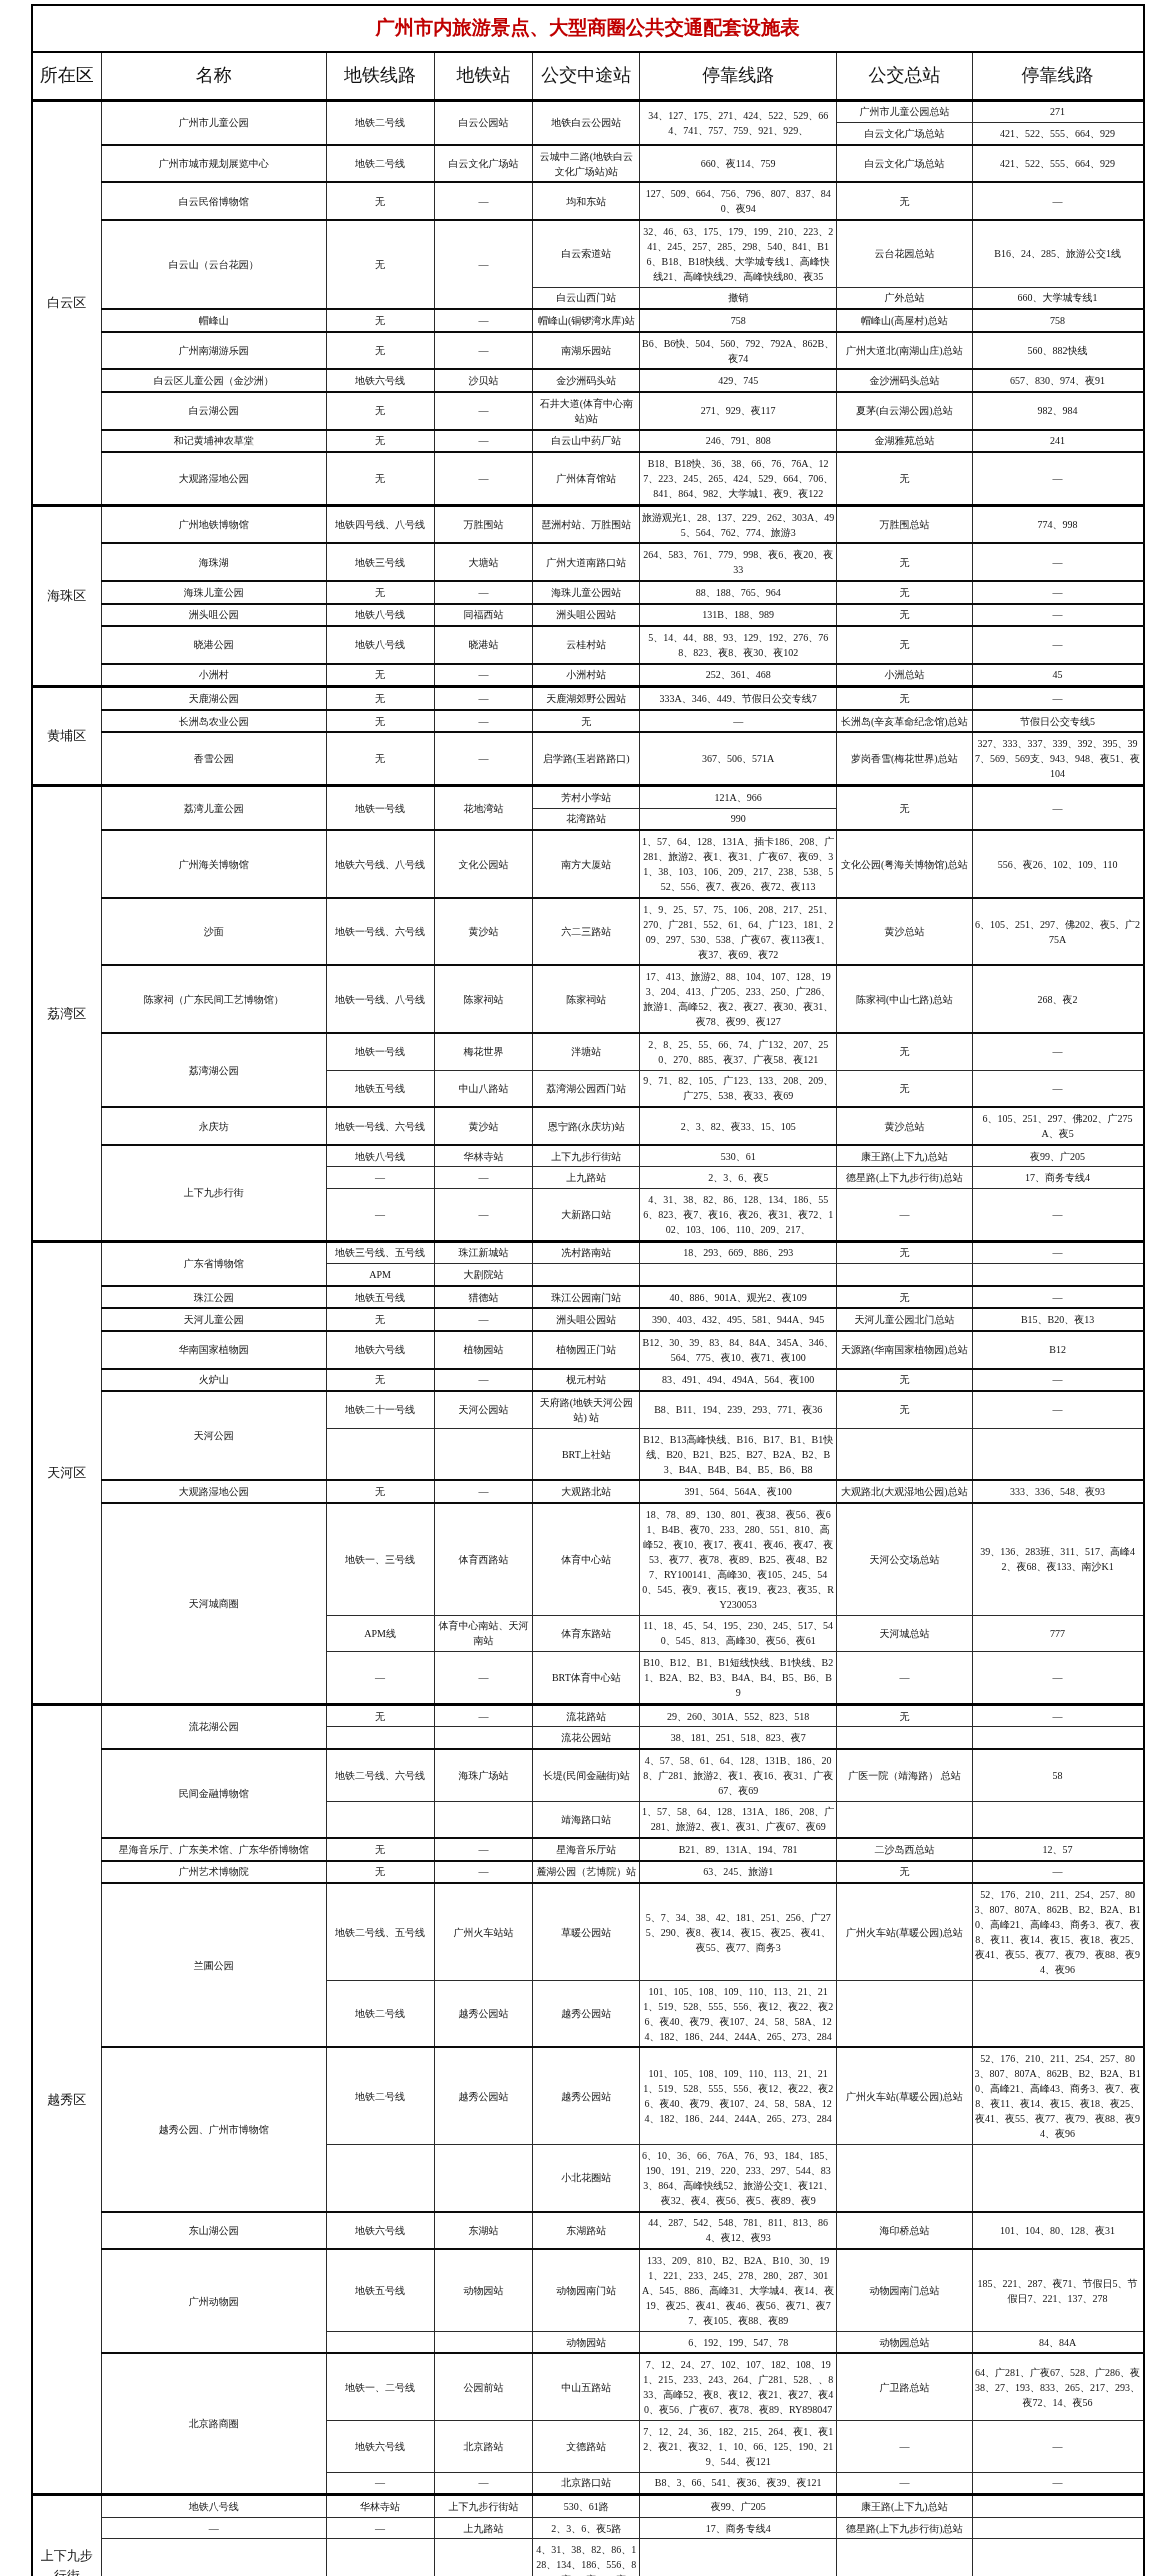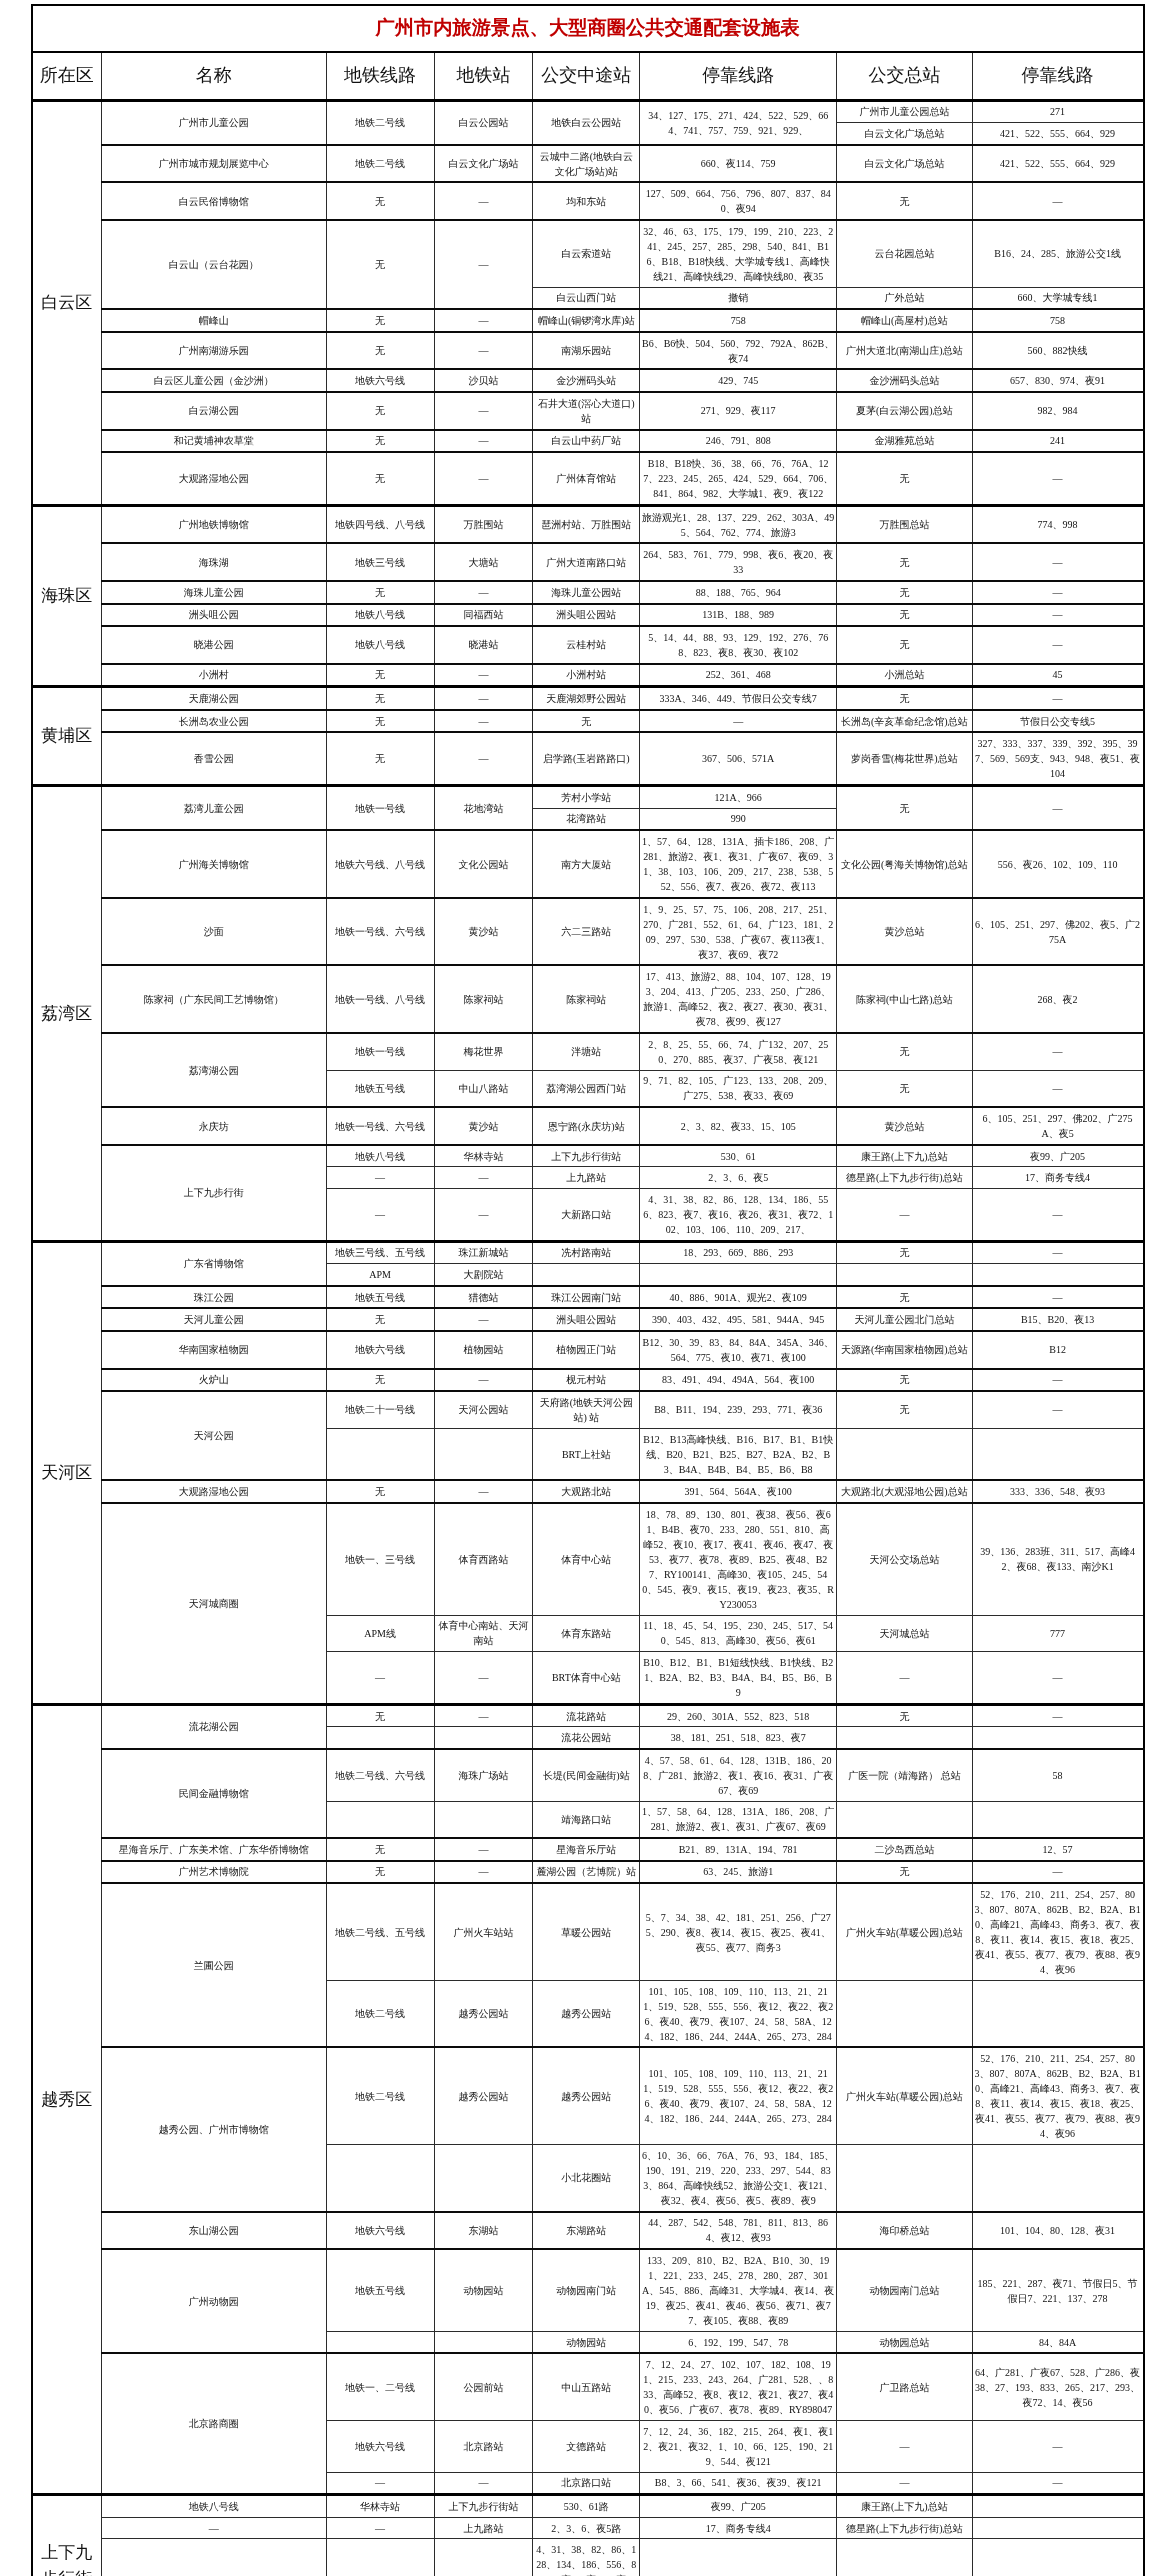--- a/index.html
+++ b/index.html
@@ -5,21 +5,21 @@
   html,body{margin:0;padding:0;background:#fff;}
   body{font-family:"Liberation Serif","DejaVu Serif",serif;color:#111;}
   .wrap{width:1114px;margin:0 auto;padding-top:3.7px;}
   table{border-collapse:collapse;table-layout:fixed;width:100%;border:2.8px solid #000;}
   td,th{border:0.9px solid #2b2b2b;text-align:center;vertical-align:middle;
         font-size:10px;line-height:1.5;padding:2.8px 1.8px;word-break:break-all;font-weight:normal;}
   tr.title-row td{font-size:19.3px;font-weight:bold;padding:8.3px 1.8px;border-bottom:2.8px solid #000;}
   tr.header-row td{font-size:18px;padding:9.2px 1.8px;border-bottom:2.8px solid #000;}
   tr.t2>td{border-top:2.3px solid #0a0a0a;}
   tr.t3>td{border-top:3.2px solid #000;}
-  td.dist{font-size:17px;margin-top:10px;}
+  td.dist{font-size:13px;margin-top:10px;}
 </style>
 </head>
 <body>
 
 <div class="wrap">
   <table>
     <colgroup>
         <col style="width: 6.3%;">
         <col style="width: 20.2%;">
         <col style="width: 9.7%;">
@@ -116,21 +116,21 @@
           <td>沙贝站</td>
           <td>金沙洲码头站</td>
           <td>429、745</td>
           <td>金沙洲码头总站</td>
           <td>657、830、974、夜91</td>
         </tr>
         <tr class="t2">
           <td>白云湖公园</td>
           <td>无</td>
           <td>—</td>
-          <td>石井大道(滘心大道口)站</td>
+          <td>石井大道(体育中心南站)站</td>
           <td>271、929、夜117</td>
           <td>夏茅(白云湖公园)总站</td>
           <td>982、984</td>
         </tr>
         <tr class="t2">
           <td>和记黄埔神农草堂</td>
           <td>无</td>
           <td>—</td>
           <td>白云山中药厂站</td>
           <td>246、791、808</td>

